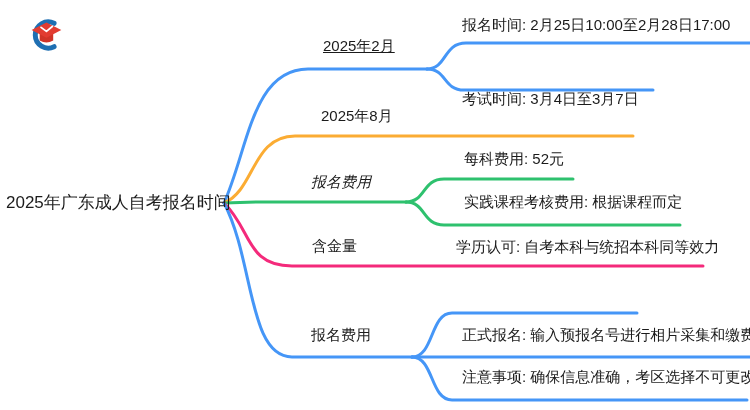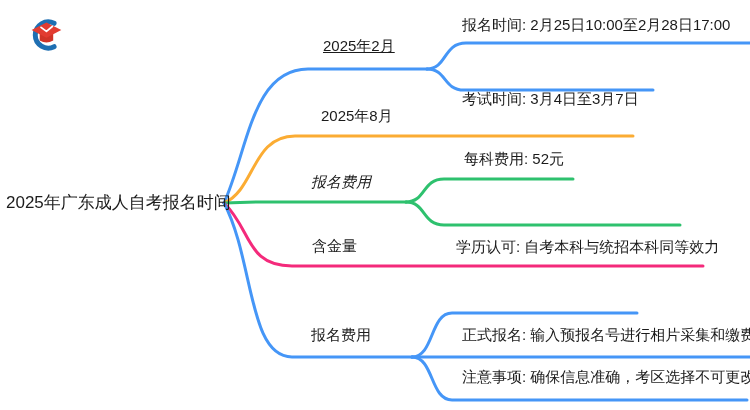--- a/index.html
+++ b/index.html
@@ -56,17 +56,18 @@
 
   <div class="node" style="left:323px;top:36px;text-decoration:underline;">2025年2月</div>
   <div class="node" style="left:321px;top:106px;">2025年8月</div>
   <div class="node" style="left:311px;top:172px;font-style:italic;">报名费用</div>
   <div class="node" style="left:312px;top:236px;">含金量</div>
   <div class="node" style="left:311px;top:325px;">报名费用</div>
 
   <div class="node" style="left:462px;top:15px;">报名时间: 2月25日10:00至2月28日17:00</div>
   <div class="node" style="left:462px;top:61px;margin-top:28px;">考试时间: 3月4日至3月7日</div>
   <div class="node" style="left:464px;top:149px;">每科费用: 52元</div>
+  <div class="node" style="left:464px;top:192px;">实践课程考核费用: 根据课程而定</div>
   <div class="node" style="left:456px;top:237px;text-align:center;">学历认可: 自考本科与统招本科同等效力</div>
   <div class="node" style="left:462px;top:325px;">正式报名: 输入预报名号进行相片采集和缴费</div>
   <div class="node" style="left:462px;top:367px;">注意事项: 确保信息准确，考区选择不可更改</div>
 
 </div>
 
 </body></html>

